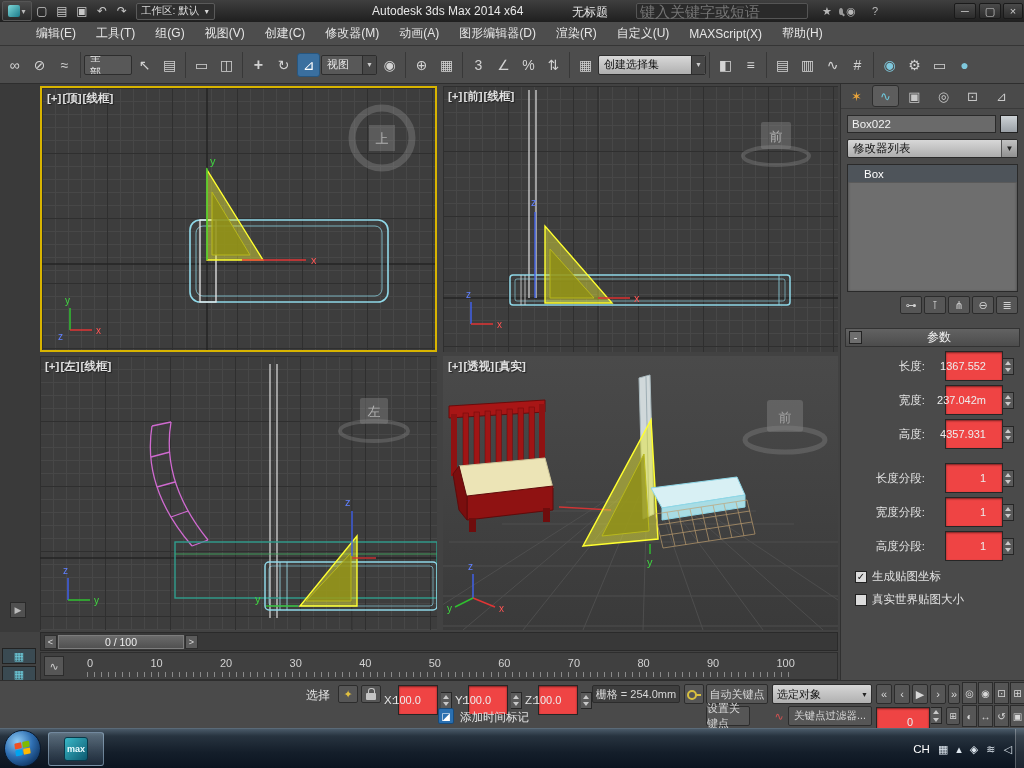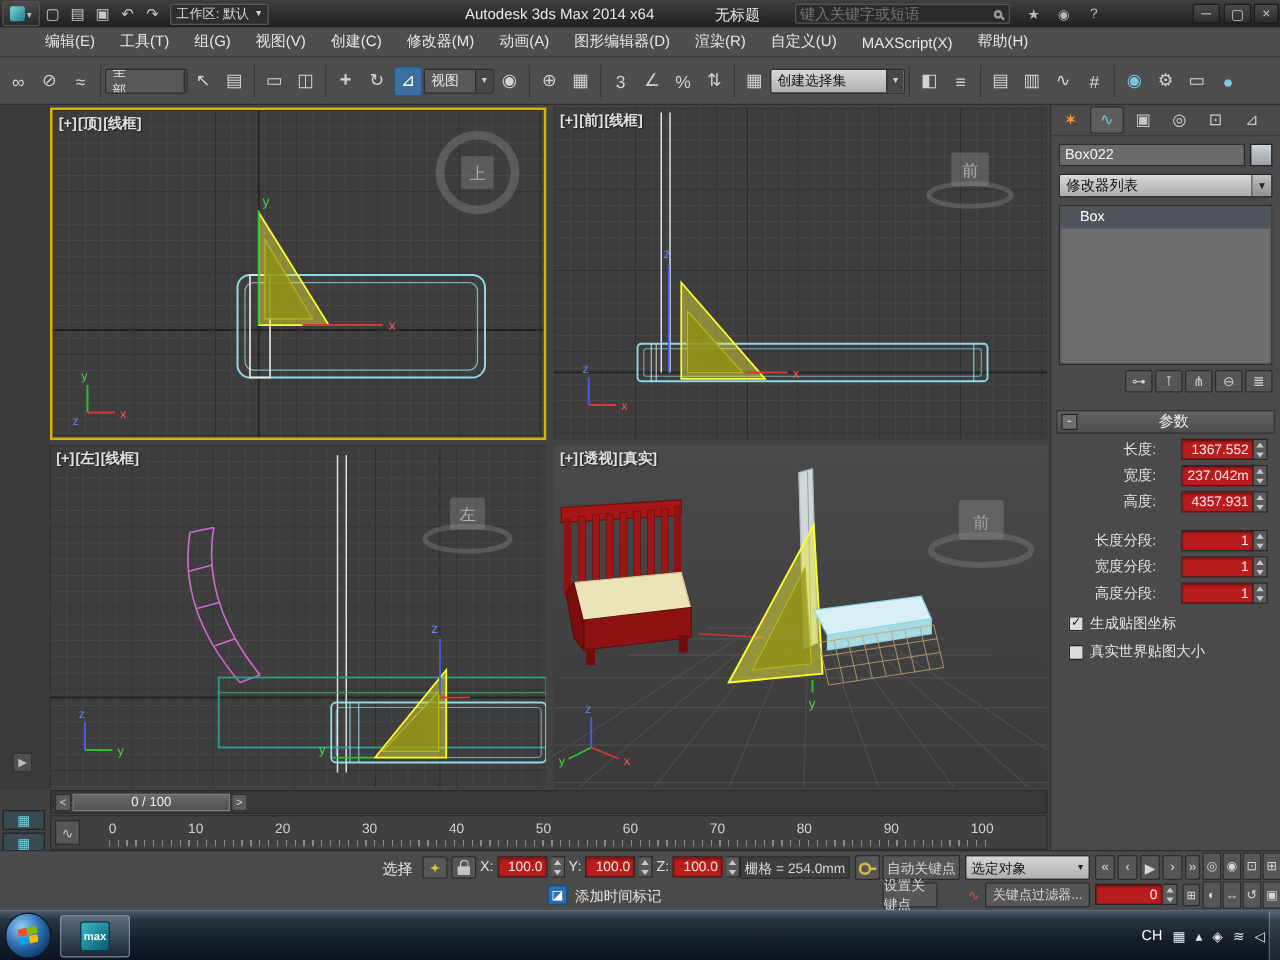--- a/index.html
+++ b/index.html
@@ -8,21 +8,21 @@
 .abs{position:absolute;}
 
 #titlebar{left:0;top:0;width:1024px;height:22px;background:linear-gradient(#3f3f3f,#1f1f1f);display:flex;align-items:center;color:#ddd;font-size:11px;padding:0 2px;}
 .appbtn{width:30px;height:20px;background:linear-gradient(#4a4a4a,#2a2a2a);border:1px solid #555;border-radius:2px;display:flex;align-items:center;justify-content:center;gap:1px;}
 .applogo{width:12px;height:12px;background:linear-gradient(135deg,#7fd8d8,#1a7a8a);border-radius:2px;}
 .qicon{width:20px;height:18px;display:flex;align-items:center;justify-content:center;color:#c8c8c8;font-size:12px;}
 .ws-dd{height:17px;background:#2e2e2e;border:1px solid #5a5a5a;display:flex;align-items:center;font-size:10.5px;color:#d8d8d8;padding:0 4px;margin-left:4px;gap:4px;border-radius:2px;}
 #win-title{left:372px;top:4px;color:#e8e8e8;font-size:12px;}
 #win-untitled{left:572px;top:4px;color:#e8e8e8;font-size:12px;}
 #search-box{left:636px;top:3px;width:172px;height:16px;background:#2a2a2a;border:1px solid #555;border-radius:2px;display:flex;align-items:center;padding:0 3px;}
-#search-box input{flex:1;background:transparent;border:none;outline:none;color:#9a9a9a;font-size:12px;}
+#search-box input{flex:1;background:transparent;border:none;outline:none;color:#9a9a9a;font-size:15px;}
 .search-glyph{width:7px;height:7px;border:2px solid #9a9a9a;border-radius:50%;position:relative;margin-right:2px;}
 .search-glyph:after{content:"";position:absolute;width:5px;height:2px;background:#9a9a9a;transform:rotate(45deg);right:-4px;bottom:-2px;}
 .info-icon{width:18px;height:16px;display:flex;align-items:center;justify-content:center;color:#b8b8b8;font-size:11px;}
 .winbtn{width:22px;height:16px;display:flex;align-items:center;justify-content:center;color:#ccc;font-size:11px;background:linear-gradient(#4a4a4a,#2c2c2c);border:1px solid #1a1a1a;border-radius:2px;margin-left:2px;}
 
 #menubar{left:0;top:22px;width:1024px;height:24px;background:#4d4d4d;border-bottom:1px solid #353535;display:flex;align-items:center;padding-left:26px;}
 .menu-item{padding:0 10px;height:100%;display:flex;align-items:center;color:#e6e6e6;font-size:12px;white-space:nowrap;}
 
 #toolbar{left:0;top:46px;width:1024px;height:38px;background:#4d4d4d;border-bottom:1px solid #2e2e2e;display:flex;align-items:center;padding:0 2px;}
 .ticon{width:23px;height:24px;margin:0 1px;display:flex;align-items:center;justify-content:center;color:#d2d2d2;font-size:14px;border-radius:3px;flex:none;}
@@ -55,21 +55,21 @@
 #stack{margin:6px 6px 0 6px;height:128px;background:#6e6e6e;border:1px solid #2a2a2a;box-shadow:inset 0 1px 3px rgba(0,0,0,.4);}
 .stack-row{height:18px;background:#4e545a;color:#fff;font-size:11.5px;display:flex;align-items:center;padding-left:16px;border-bottom:1px solid #5a5a5a;}
 #stack-btns{display:flex;justify-content:flex-end;gap:2px;margin:4px 6px 0 6px;}
 .sbtn{width:22px;height:18px;background:#565656;border:1px solid #2c2c2c;color:#d0d0d0;font-size:11px;display:flex;align-items:center;justify-content:center;border-radius:2px;}
 #rollout{margin:14px 4px 0 4px;height:19px;background:linear-gradient(#626262,#4c4c4c);border:1px solid #333;display:flex;align-items:center;padding:0 3px;}
 .collapse-box{width:13px;height:13px;background:#6e6e6e;border:1px solid #222;color:#eee;font-size:11px;line-height:11px;text-align:center;}
 #rollout .rtitle{flex:1;text-align:center;color:#f0f0f0;font-size:12px;}
 .prow{display:flex;align-items:center;justify-content:flex-end;margin:4px 10px 0 0;}
 .prow.gap{margin-top:14px;}
 .plabel{font-size:11.5px;color:#e2e2e2;margin-right:20px;}
-.pfield{width:58px;height:17px;background:#b91c1c;border:1px solid #262626;color:#ececec;font-size:11px;display:flex;align-items:center;justify-content:flex-end;padding-right:3px;box-shadow:inset 0 1px 2px rgba(0,0,0,.5);}
+.pfield{width:58px;height:30px;background:#ef4444;border:1px solid #262626;color:#ececec;font-size:11px;display:flex;align-items:center;justify-content:flex-end;padding-right:16px;box-shadow:inset 0 1px 2px rgba(0,0,0,.5);}
 .spin{width:11px;height:17px;display:flex;flex-direction:column;border:1px solid #262626;border-left:none;}
 .spin i{flex:1;background:#5a5a5a;position:relative;}
 .spin i.up:before{content:"";position:absolute;left:2px;top:2px;border-left:3px solid transparent;border-right:3px solid transparent;border-bottom:4px solid #c8c8c8;}
 .spin i.dn:before{content:"";position:absolute;left:2px;top:2px;border-left:3px solid transparent;border-right:3px solid transparent;border-top:4px solid #c8c8c8;}
 .cbrow{display:flex;align-items:center;margin:8px 0 0 14px;}
 .cbox{width:12px;height:12px;background:#dcdcdc;border:1px solid #222;display:flex;align-items:center;justify-content:center;font-size:10px;color:#111;margin-right:5px;}
 .cblabel{font-size:11.5px;color:#e2e2e2;}
 
 #timeline{left:40px;top:632px;width:798px;height:19px;background:#383838;border:1px solid #2a2a2a;}
 .tl-group{position:absolute;left:3px;top:2px;height:14px;display:flex;gap:1px;}
@@ -154,21 +154,21 @@
     <span class="menu-item">自定义(U)</span>
     <span class="menu-item">MAXScript(X)</span>
     <span class="menu-item">帮助(H)</span>
   </div>
 
   <div id="toolbar" class="abs">
     <span class="ticon">∞</span>
     <span class="ticon">⊘</span>
     <span class="ticon">≈</span>
     <span class="tsep"></span>
-    <div class="tdd" style="width:66px;gap:46px;">
+    <div class="tdd" style="width:48px;gap:46px;">
       <span>全部</span>
       <span class="dda">▼</span>
     </div>
     <span class="ticon">↖</span>
     <span class="ticon">▤</span>
     <span class="tsep"></span>
     <span class="ticon">▭</span>
     <span class="ticon">◫</span>
     <span class="tsep"></span>
     <span class="ticon" style="font-size:16px;font-weight:bold;">+</span>

